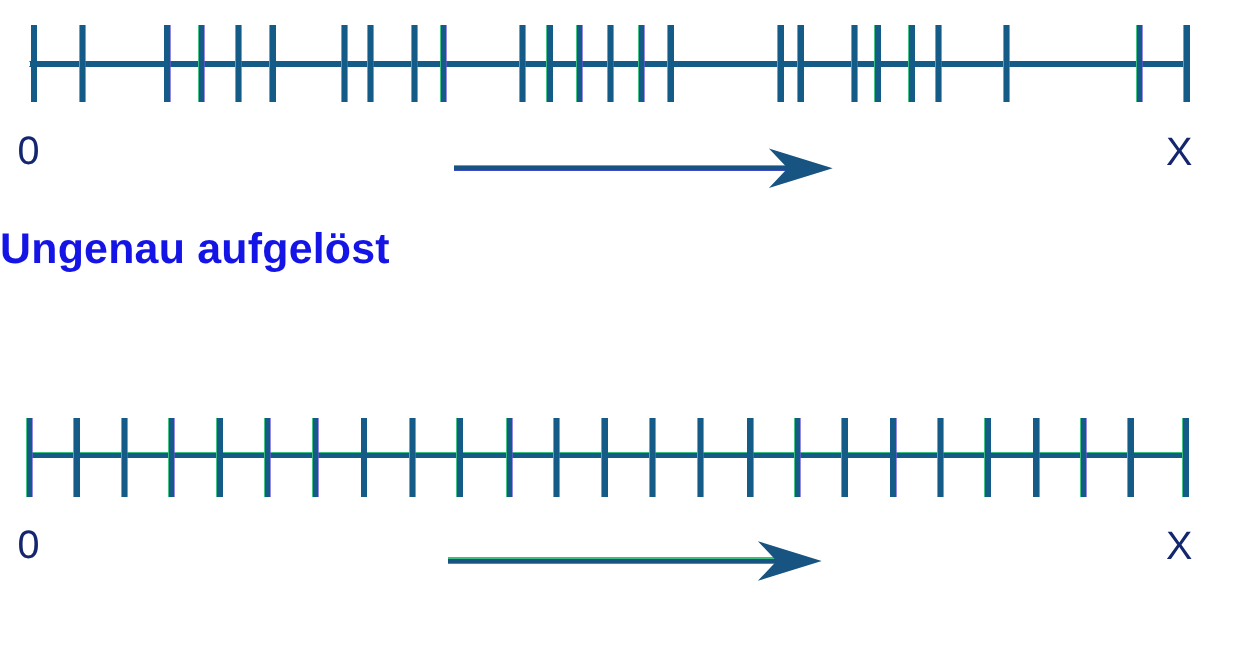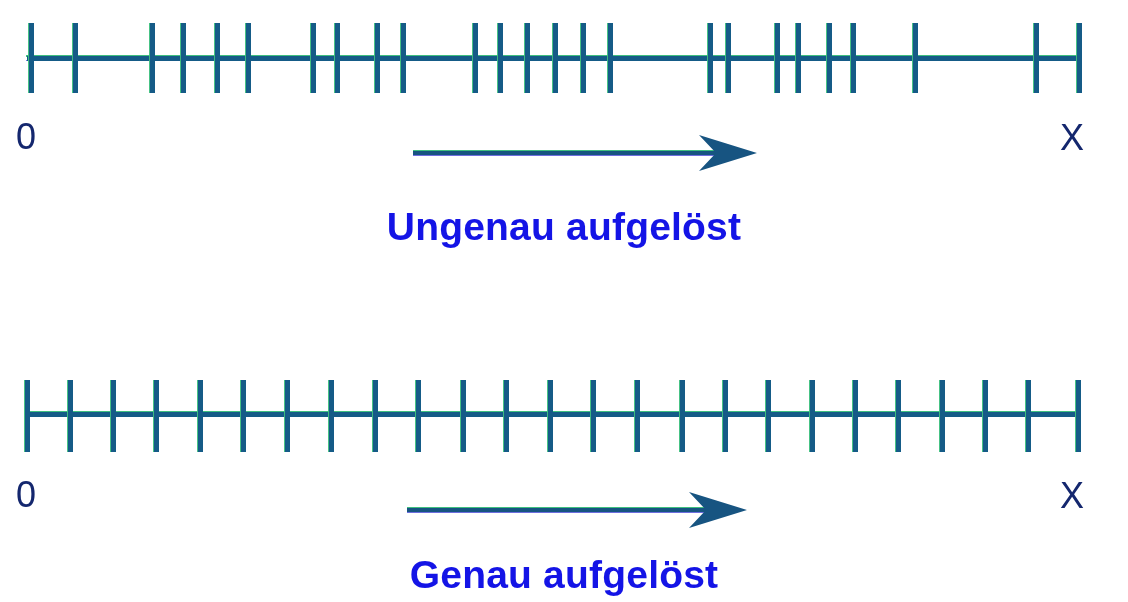--- a/index.html
+++ b/index.html
@@ -42,21 +42,20 @@
     font-size: 36px;
     font-weight: 400;
     line-height: 36px;
     letter-spacing: 0px;
     white-space: nowrap;
     user-select: none;
   }
   .caption {
     position: absolute;
     width: 1128px;
-    text-align: center;
     color: #1414e6;
     font-family: "Liberation Sans", sans-serif;
     font-size: 39px;
     font-weight: bold;
     line-height: 42px;
     letter-spacing: 0.2px;
     white-space: nowrap;
     user-select: none;
   }
 </style>
@@ -253,16 +252,15 @@
 
     <span class="axis-label" id="label-fine-x" style="left:1060px; top:178px;">X</span>
 
     <svg class="arrow-svg" id="arrow-fine" width="400" height="60" viewBox="0 0 400 60" style="left:394px; top:180px;" xmlns="http://www.w3.org/2000/svg">
         <line x1="13" y1="27.6" x2="313" y2="27.6" stroke="#3fbf7f" stroke-width="1.7" shape-rendering="crispEdges"></line>
         <line x1="13" y1="30" x2="317" y2="30" stroke="#175481" stroke-width="4" shape-rendering="crispEdges"></line>
         <line x1="13" y1="32.3" x2="313" y2="32.3" stroke="#4a4ad8" stroke-width="1.1" shape-rendering="crispEdges" opacity="0.8"></line>
         <path d="M 353 30 L 295 12 L 312 30 L 295 48 Z" fill="#175481"></path>
       </svg>
 
-    <div class="caption" id="caption-fine" style="top:254px;">Genau aufgelöst</div>
   </div>
 
 </div>
 
 </body></html>

